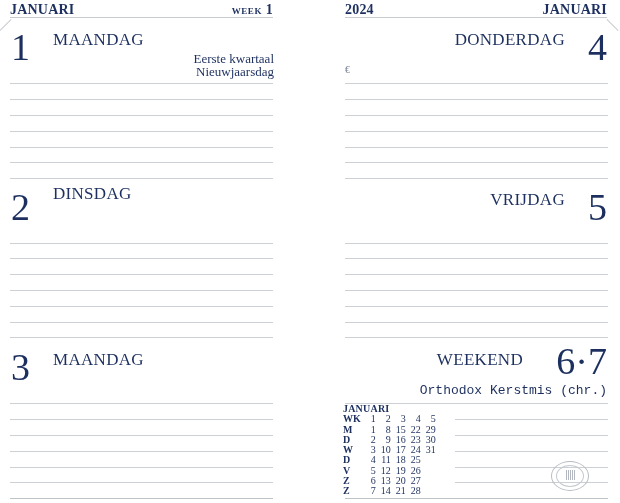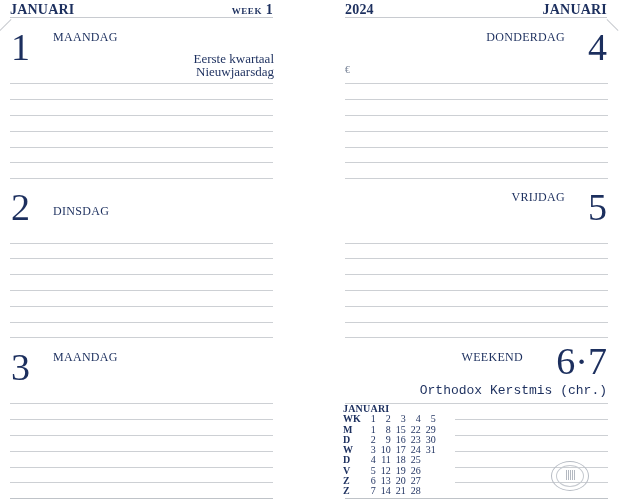--- a/index.html
+++ b/index.html
@@ -7,21 +7,21 @@
          font-family:"Liberation Serif","DejaVu Serif",serif; color:#1c2f5e; }
   .page { position:absolute; top:0; height:503px; }
   .left { left:0; width:310px; }
   .right { left:310px; width:310px; }
   .hdr { position:absolute; top:2px; font-weight:bold; font-size:14px; letter-spacing:0.2px; }
   .hdr-small { font-size:9px; letter-spacing:0.6px; }
   .hdr-rule { position:absolute; top:17px; height:1px; background:#c8cbd0; }
   .corner { position:absolute; width:1px; height:16px; background:#c8cbd0; }
   .rule { position:absolute; height:1px; background:#cdd0d4; }
   .bignum { position:absolute; font-size:38px; line-height:38px; color:#1c2f5e; }
-  .dayname { position:absolute; font-size:12px; letter-spacing:0.3px; color:#1c2f5e; }
+  .dayname { position:absolute; font-size:17px; letter-spacing:0.3px; color:#1c2f5e; }
   .note { position:absolute; font-size:13px; text-align:right; color:#1c2f5e; line-height:13px; }
   .moon { position:absolute; font-size:10px; color:#7a8599; }
   .minical { position:absolute; left:343px; top:404px; font-size:10px; line-height:10.3px; color:#1c2f5e; }
   .minical .mtitle { font-weight:bold; letter-spacing:0.2px; }
   .minical table { border-collapse:collapse; }
   .minical td { padding:0 2px 0 0; text-align:right; min-width:13px; }
   .minical td.lbl { text-align:left; min-width:16px; font-weight:bold; }
   .logo { position:absolute; left:551px; top:461px; width:36px; height:28px; border:1px solid #b7bcc4; border-radius:50%; }
   .logo-inner { position:absolute; left:4px; top:3px; width:26px; height:20px; border:1px solid #c6cad0; border-radius:50%; }
   .logo-crown { position:absolute; left:9px; top:4px; width:9px; height:10px; background:repeating-linear-gradient(90deg,#b4b9c1 0 1px,transparent 1px 2px); }
@@ -46,21 +46,21 @@
   </div>
   <div class="rule" style="left:10px; width:263px; top:83px;"></div>
   <div class="rule" style="left:10px; width:263px; top:99px;"></div>
   <div class="rule" style="left:10px; width:263px; top:115px;"></div>
   <div class="rule" style="left:10px; width:263px; top:131px;"></div>
   <div class="rule" style="left:10px; width:263px; top:147px;"></div>
   <div class="rule" style="left:10px; width:263px; top:162px;"></div>
   <div class="rule" style="left:10px; width:263px; top:178px;"></div>
 
   <div class="bignum" style="left:11px; top:188px;">2</div>
-  <div class="dayname" style="left:53px; top:204px;">DINSDAG</div>
+  <div class="dayname" style="left:53px; top:184px;">DINSDAG</div>
   <div class="rule" style="left:10px; width:263px; top:243px;"></div>
   <div class="rule" style="left:10px; width:263px; top:258px;"></div>
   <div class="rule" style="left:10px; width:263px; top:274px;"></div>
   <div class="rule" style="left:10px; width:263px; top:290px;"></div>
   <div class="rule" style="left:10px; width:263px; top:306px;"></div>
   <div class="rule" style="left:10px; width:263px; top:322px;"></div>
   <div class="rule" style="left:10px; width:263px; top:337px;"></div>
 
   <div class="bignum" style="left:11px; top:348px;">3</div>
   <div class="dayname" style="left:53px; top:350px;">MAANDAG</div>

